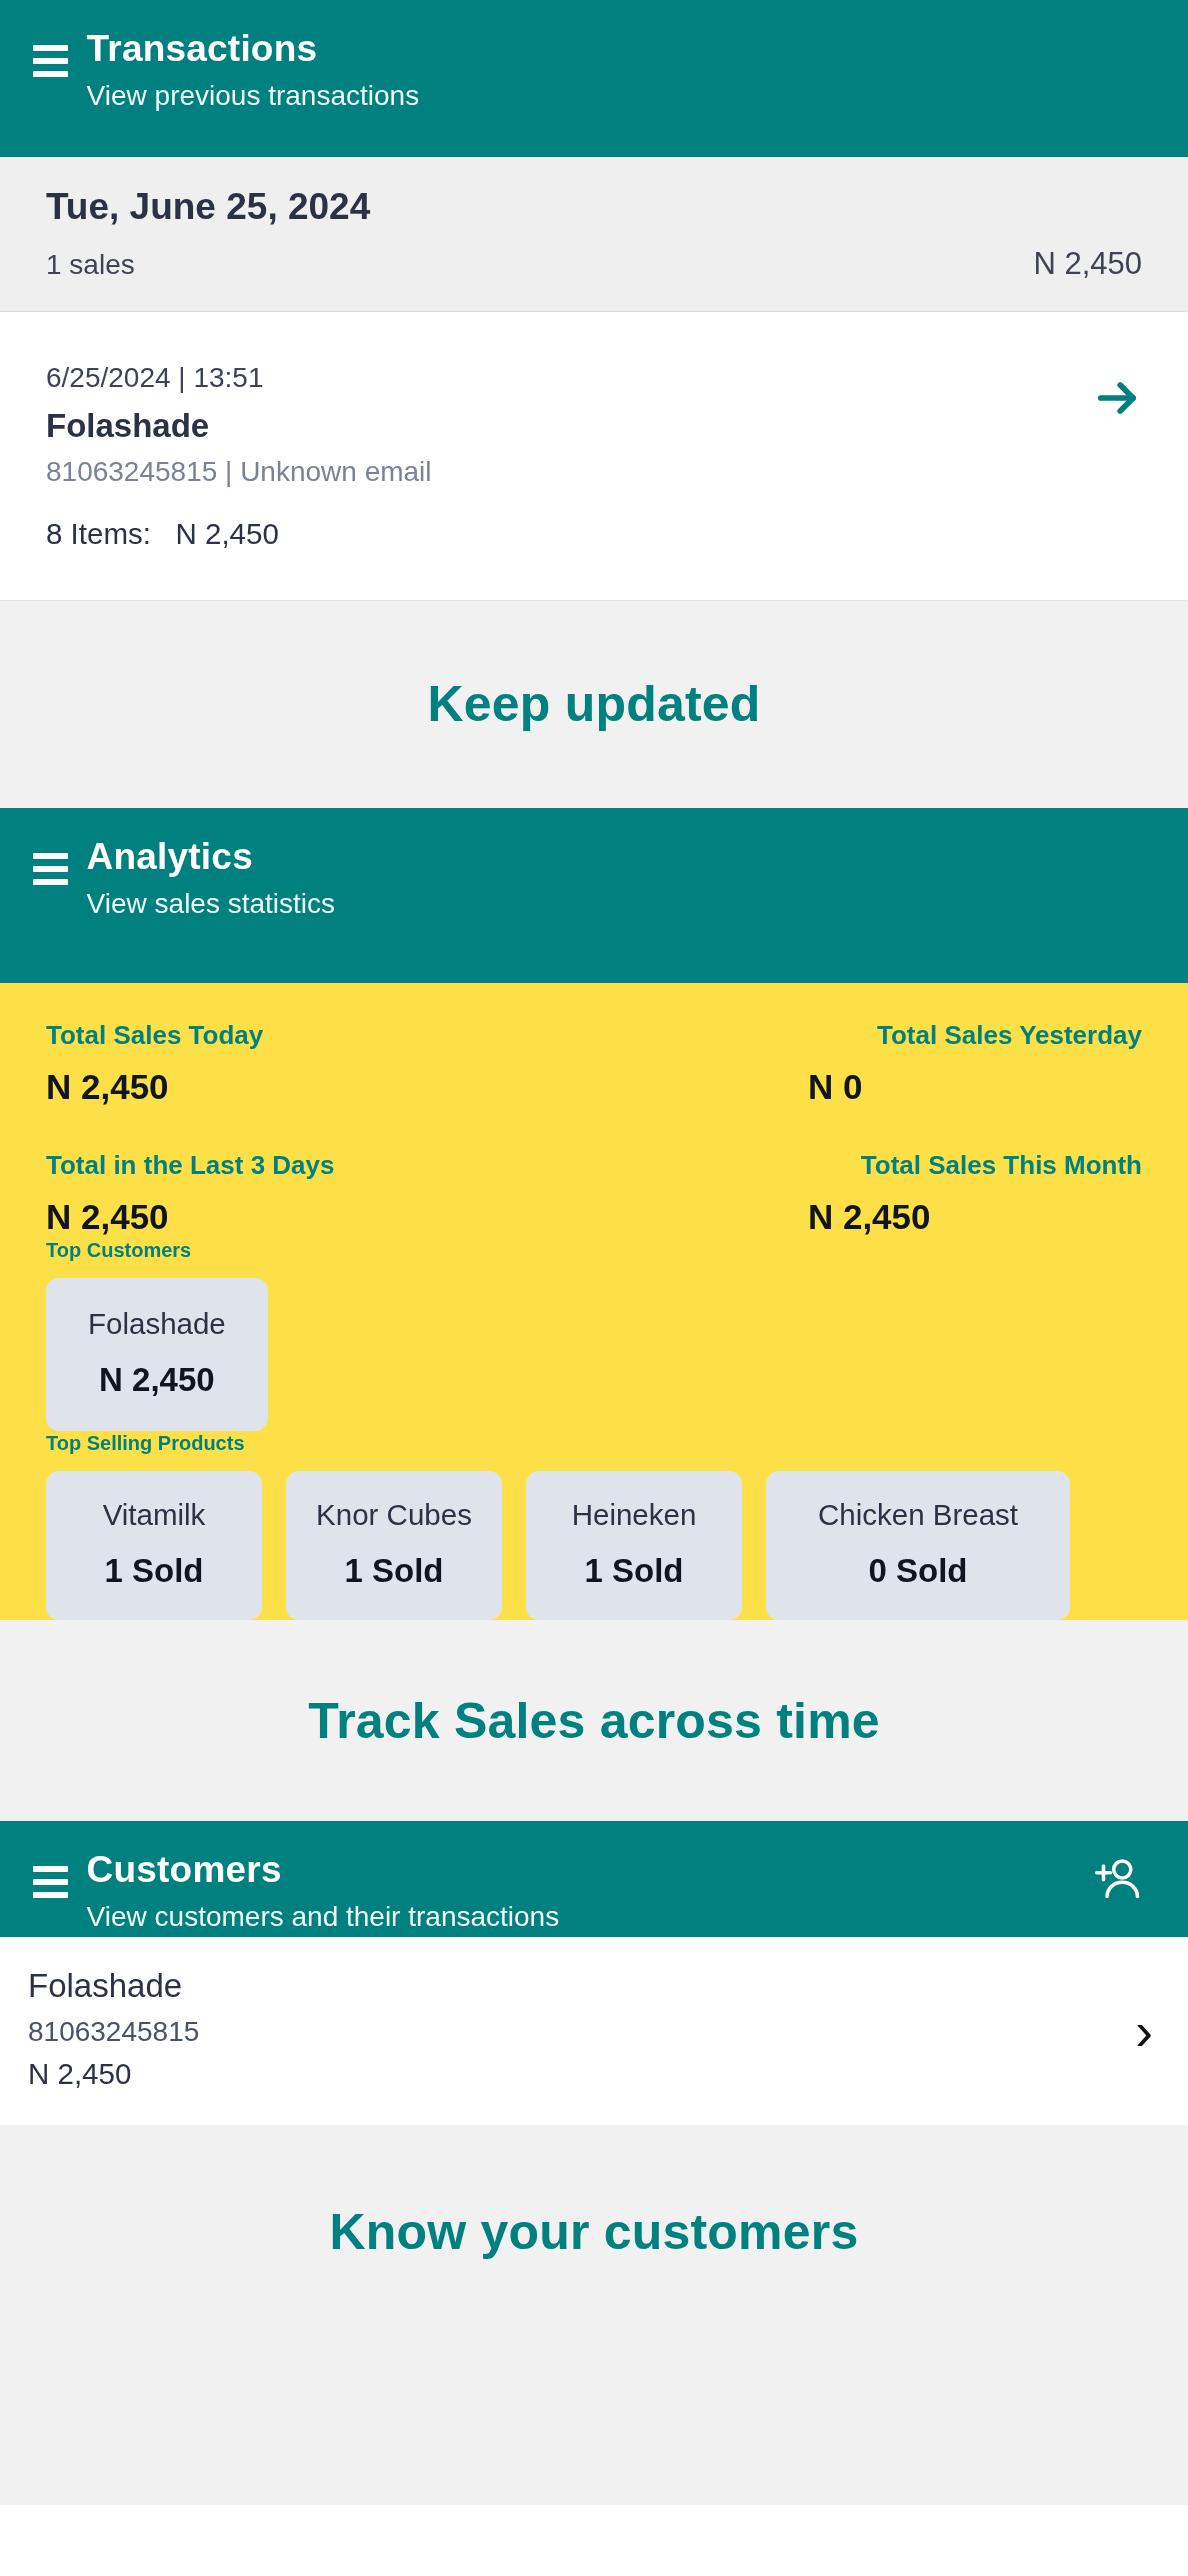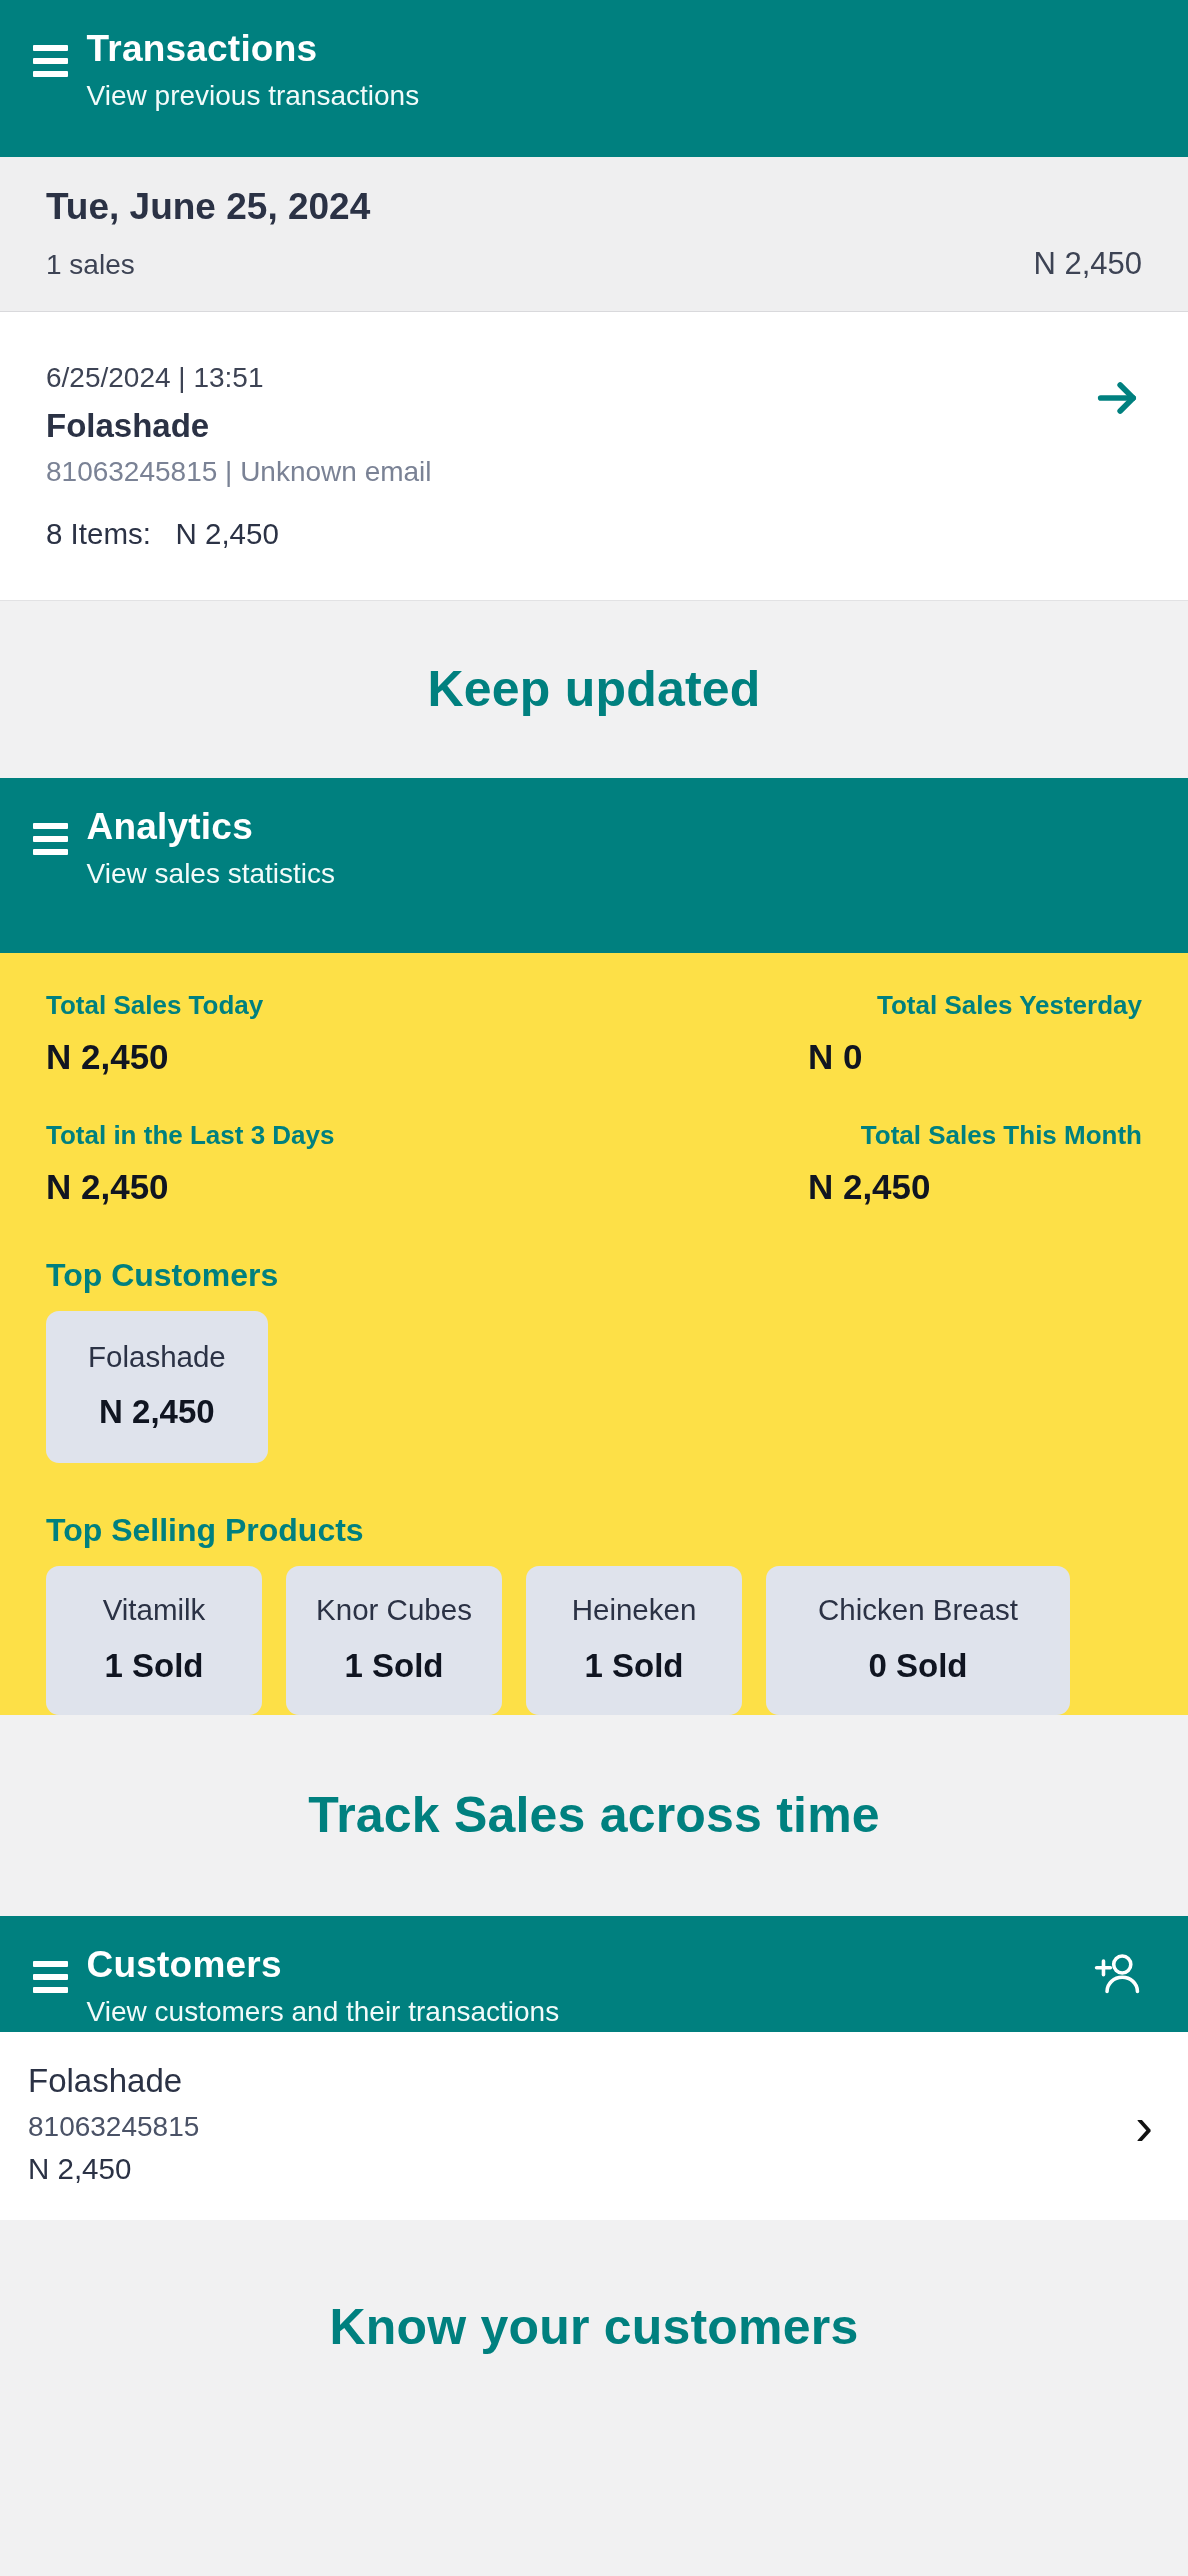--- a/index.html
+++ b/index.html
@@ -168,24 +168,23 @@
     font-size: 35px;
     font-weight: bold;
     color: #101521;
     margin-top: 14.7px;
     line-height: 1.2;
   }
   .stat-right { text-align: right; }
   .stat-right .stat-value { text-align: left; padding-left: 38%; }
 
   .group-title {
-    font-size: 32px;
+    font-size: 20px;
     font-weight: bold;
     color: #00807f;
-    margin-top: 48px;
     margin-bottom: 16.6px;
     line-height: 1.2;
   }
   .chip-row {
     display: flex;
     gap: 24px;
     overflow: hidden;
   }
   .chip {
     background: #dfe3ec;
@@ -287,21 +286,21 @@
       &nbsp;&nbsp;<span>N 2,450</span>
     </div>
     <div class="txn-arrow">
       <svg viewBox="0 0 24 24" width="52" height="52" fill="none" stroke="#00807f" stroke-width="2.6" stroke-linecap="round" stroke-linejoin="round">
         <line x1="4" y1="12" x2="19" y2="12"></line>
         <polyline points="13,6 19,12 13,18"></polyline>
       </svg>
     </div>
   </div>
 
-  <div class="tagline" style="height:177px;">
+  <div class="tagline" style="height:207px;">
     <span>Keep updated</span>
   </div>
 </div>
 
 <div id="analytics-section">
 
   <div class="sec-header" style="height:175px;">
     <div class="hamburger">
       <span></span>
       <span></span>

